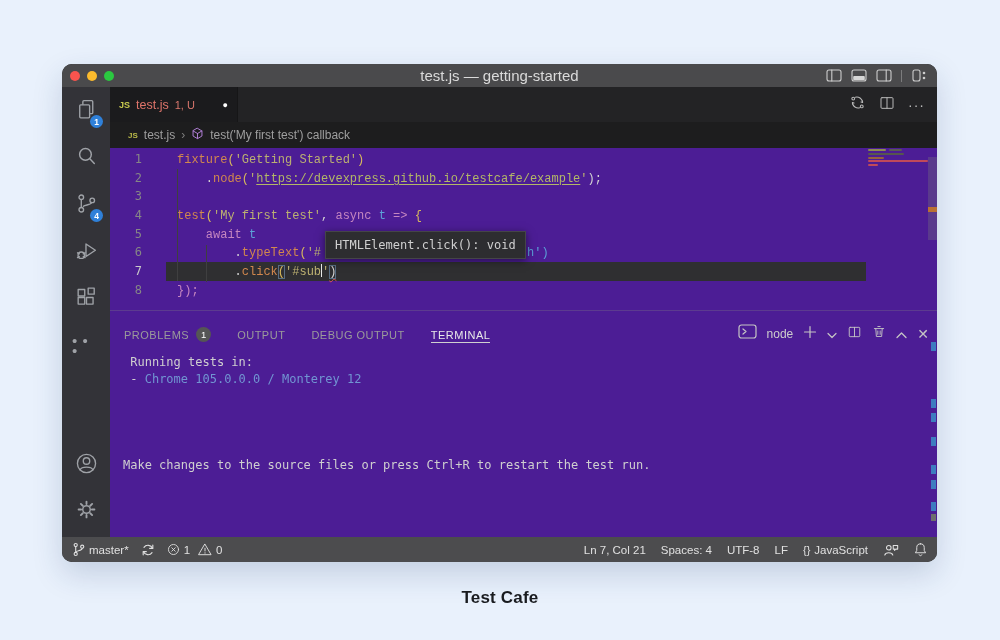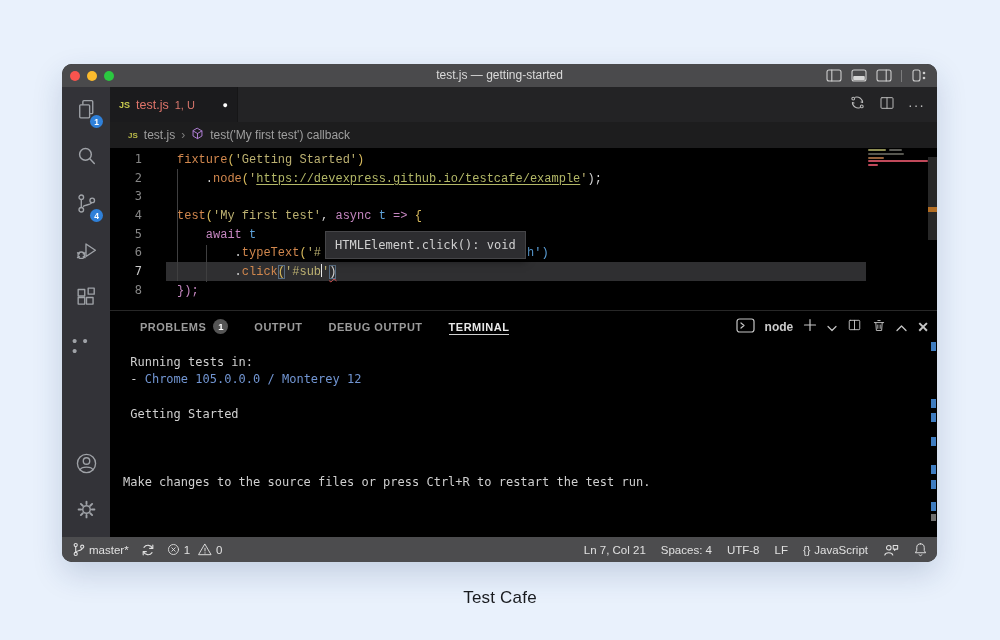--- a/index.html
+++ b/index.html
@@ -10,37 +10,37 @@
 
   
   .vscode-window { position:absolute; left:62px; top:64px; width:875px; height:498px;
     border-radius:10px; overflow:hidden; display:flex; flex-direction:column;
     box-shadow:0 12px 30px rgba(25,55,105,.18); background:#1d1d1e; }
 
   
   .titlebar { height:23px; background:#4a4a4c; position:relative; display:flex; align-items:center; flex:none; }
   .lights { display:flex; gap:7px; margin-left:8px; z-index:2; }
   .light { width:10px; height:10px; border-radius:50%; }
-  .window-title { position:absolute; left:0; right:0; text-align:center; font-size:12px; color:#dadada; line-height:23px; }
+  .window-title { position:absolute; left:0; right:0; text-align:center; font-size:15px; color:#dadada; line-height:23px; }
   .layout-icons { margin-left:auto; display:flex; align-items:center; gap:9px; margin-right:10px; z-index:2; }
   .layout-icons svg { display:block; }
   .ti-sep { width:1px; height:12px; background:rgba(255,255,255,.28); }
 
   
   .window-body { flex:1; display:flex; min-height:0; }
 
   
   .activity-bar { width:48px; background:#333338; display:flex; flex-direction:column; align-items:center; padding-top:10px; gap:19px; flex:none; }
   .ab-item { width:28px; height:28px; position:relative; display:flex; align-items:center; justify-content:center; }
   .ab-badge { position:absolute; right:-3px; bottom:-3px; min-width:13px; height:13px; border-radius:7px; background:#2f80d9; color:#fff; font-size:8.5px; font-weight:bold; display:flex; align-items:center; justify-content:center; }
   .ab-dots { color:#9fa2a7; font-size:15px; letter-spacing:2px; line-height:10px; }
   .ab-bottom { margin-top:auto; display:flex; flex-direction:column; gap:18px; padding-bottom:12px; align-items:center; }
 
   
-  .main { flex:1; display:flex; flex-direction:column; min-width:0; background:#000000; }
+  .main { flex:1; display:flex; flex-direction:column; min-width:0; background:#4c1d95; }
 
   
   .tab-strip { height:35px; background:#232325; display:flex; align-items:stretch; flex:none; }
   .tab { width:128px; background:#1b1b1d; display:flex; align-items:center; padding:0 9px; gap:6px; border-right:1px solid #161617; }
   .js-badge { color:#c9ca4e; font-weight:bold; font-size:9px; }
   .tab-name { color:#e0756b; font-size:12.5px; }
   .tab-deco { color:#d8766c; font-size:11px; }
   .tab-dirty { color:#ffffff; font-size:9px; margin-left:auto; }
   .tab-actions { margin-left:auto; display:flex; align-items:center; gap:13px; margin-right:12px; color:#b8b8b8; }
   .more-dots { color:#b8b8b8; font-size:14px; letter-spacing:1px; }
@@ -78,21 +78,21 @@
   .tooltip { position:absolute; left:215px; top:83px; height:28px; background:#2d2d30; border:1px solid #454548;
     color:#cfcfcf; font-size:12px; line-height:26px; padding:0 9px; z-index:5; box-shadow:0 2px 8px rgba(0,0,0,.5); white-space:pre; }
   .minimap { position:absolute; left:756px; top:0; width:62px; height:100%; z-index:2; }
   .mm { position:absolute; border-radius:1px; }
   .scrollbar { position:absolute; right:0; top:0; width:9px; height:100%; z-index:2; }
   .sb-slider { position:absolute; left:0; top:9px; width:9px; height:83px; background:rgba(121,121,121,.32); }
   .sb-mark { position:absolute; left:0; top:59px; width:9px; height:5px; background:rgba(203,122,35,.85); }
 
   
   .panel { height:227px; border-top:1px solid rgba(128,128,128,.30); position:relative; display:flex; flex-direction:column; flex:none; }
-  .panel-header { height:32px; display:flex; align-items:center; padding-left:30px; flex:none;font-weight:bold; }
+  .panel-header { height:32px; display:flex; align-items:flex-end; padding-left:14px; flex:none; }
   .ptabs { display:flex; gap:26px; align-items:stretch; }
   .ptab { display:flex; align-items:center; gap:7px; font-size:11px; letter-spacing:.5px; color:#9b9b9b; border-bottom:1px solid transparent; cursor:default; }
   .ptab.active { color:#e8e8e8; border-bottom-color:#d0d0d0; }
   .ptab-badge { min-width:15px; height:15px; border-radius:8px; background:#555; color:#fff; font-size:9.5px; display:flex; align-items:center; justify-content:center; letter-spacing:0; }
   .ptoolbar { margin-left:auto; display:flex; align-items:center; gap:10px; padding-right:8px; color:#c5c5c5; }
   .shell-label { font-size:12px; color:#cccccc; }
   .x-glyph { font-size:14px; color:#c5c5c5; line-height:1; }
 
   .terminal { flex:1; position:relative; font-family:"DejaVu Sans Mono", monospace; font-size:12px; overflow:hidden; }
   #term-lines { padding:11px 0 0 13px; }
@@ -107,21 +107,21 @@
 
   
   .statusbar { height:25px; background:#4c4c4e; display:flex; align-items:center; padding:0 10px; color:#e0e0e0; font-size:11.5px; flex:none; }
   .sb-group { display:flex; align-items:center; gap:12px; }
   .sb-item { display:flex; align-items:center; gap:4px; }
   .sb-right { margin-left:auto; display:flex; align-items:center; gap:15px; }
   .sb-item svg { display:block; }
   .braces { font-size:11px; }
 
   
-  .caption { position:absolute; left:0; top:588px; width:100%; text-align:center; font-size:17px; font-weight:400; color:#191b1f; letter-spacing:.2px; }
+  .caption { position:absolute; left:0; top:588px; width:100%; text-align:center; font-size:17px; font-weight:700; color:#191b1f; letter-spacing:.2px; }
 
   svg { stroke-linecap:round; stroke-linejoin:round; }
 </style>
 </head>
 <body>
 
 <div class="stage">
   <div class="vscode-window">
 
     <div class="titlebar">
@@ -384,21 +384,20 @@
                   </svg>
               </span>
               <span class="x-glyph">✕</span>
             </div>
           </div>
           <div class="terminal">
             <div id="term-lines">
                 <div class="term-line"><span class="t-fg"> Running tests in:</span></div>
                 <div class="term-line"><span class="t-fg"> - </span><span class="t-tblue">Chrome 105.0.0.0 / Monterey 12</span></div>
                 <div class="term-line">&nbsp;</div>
-                <div class="term-line"><span class="t-fg"> Getting Started</span></div>
                 <div class="term-line">&nbsp;</div>
                 <div class="term-line">&nbsp;</div>
                 <div class="term-line">&nbsp;</div>
                 <div class="term-line"><span class="t-fg">Make changes to the source files or press Ctrl+R to restart the test run.</span></div>
               </div>
           </div>
           <div class="scroll-mark" style="top:31px; height:9px;"></div>
           <div class="scroll-mark" style="top:88px; height:9px;"></div>
           <div class="scroll-mark" style="top:102px; height:9px;"></div>
           <div class="scroll-mark" style="top:126px; height:9px;"></div>

